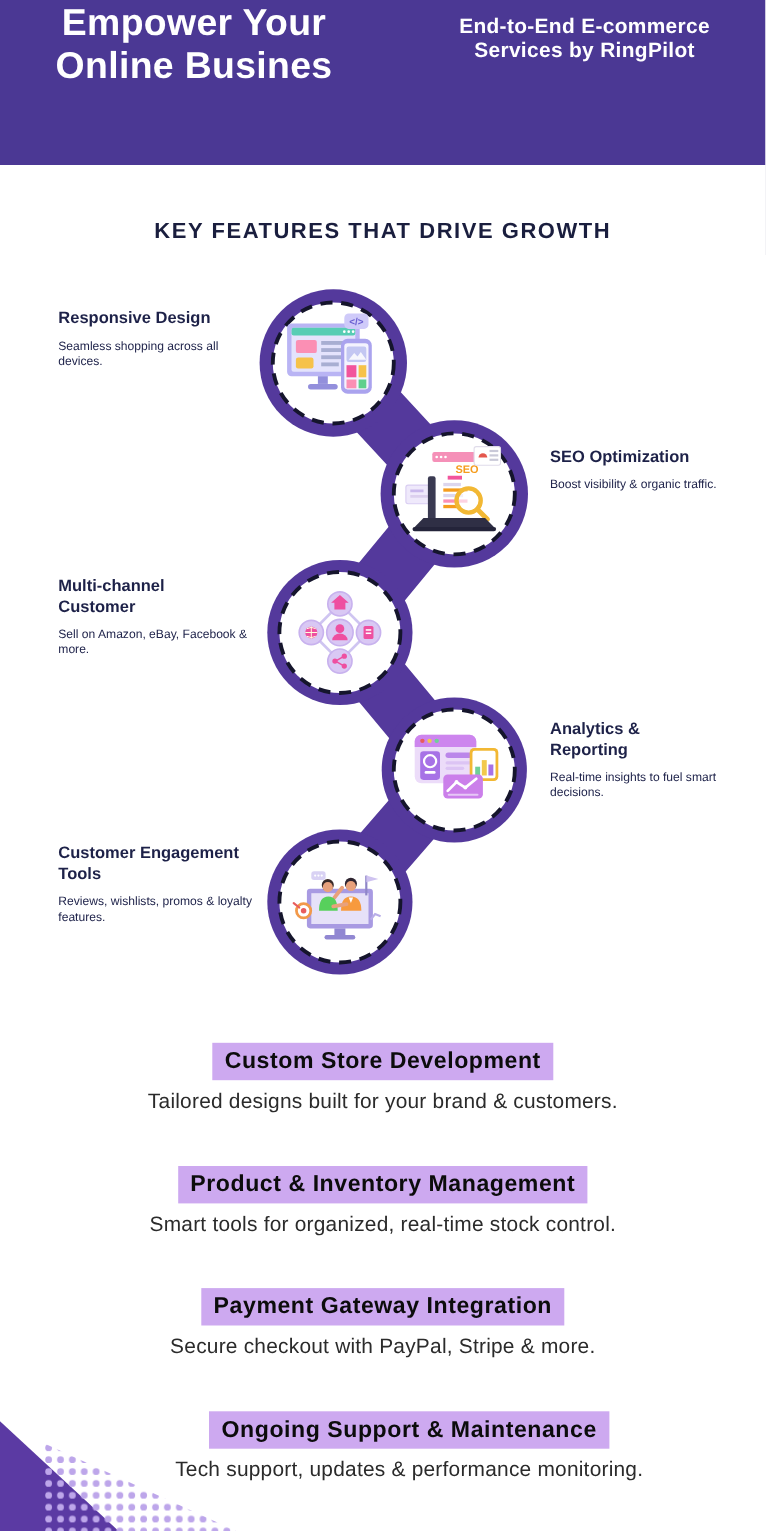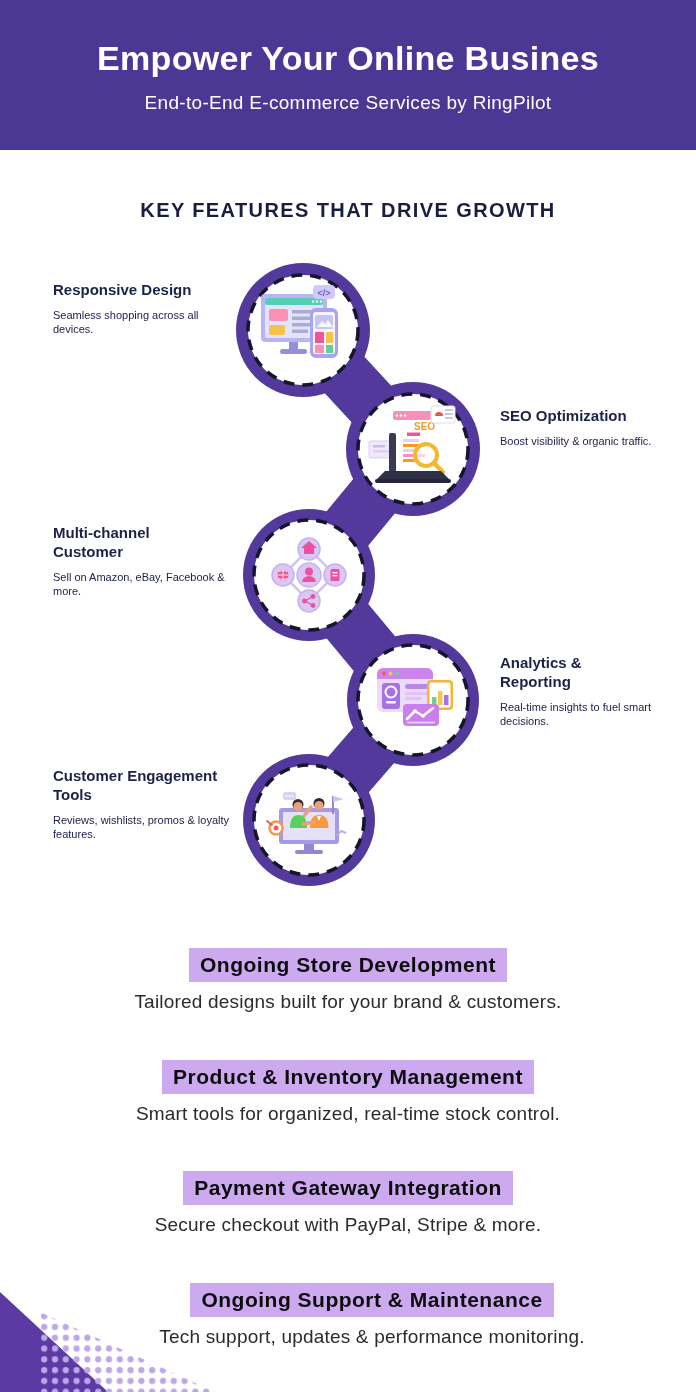--- a/index.html
+++ b/index.html
@@ -5,28 +5,28 @@
   html,body{margin:0;padding:0;background:#e9e9ee;}
   #canvas{
     position:relative;width:696px;height:1392px;margin:0 auto;
     background:#ffffff;overflow:hidden;
     font-family:"Liberation Sans", sans-serif;
   }
   
   .header{
     position:absolute;left:0;top:0;width:696px;height:150px;
     background:#4b3894;color:#fff;text-align:center;
-    display:flex;flex-direction:column;justify-content:center;gap:14px;
+    display:flex;flex-direction:row;justify-content:center;gap:14px;
     padding-top:2px;box-sizing:border-box;
   }
   .header h1{
     margin:0;font-size:34px;font-weight:800;letter-spacing:.3px;
   }
   .header .sub{
-    margin:0;font-size:19px;font-weight:400;letter-spacing:.3px;
+    margin:12px;font-size:19px;font-weight:700;letter-spacing:.3px;
   }
   
   .section-heading{
     position:absolute;left:0;top:199px;width:696px;text-align:center;
     font-size:20px;font-weight:800;letter-spacing:1.4px;color:#1a1e3e;
   }
   
   .deco{position:absolute;left:0;top:0;width:696px;height:1392px;}
   
   .icon-box{position:absolute;width:100px;height:100px;}
@@ -238,21 +238,21 @@
   <div class="feature f4">
     <p class="f-title">Analytics &amp; Reporting</p>
     <p class="f-desc">Real-time insights to fuel smart decisions.</p>
   </div>
   <div class="feature f5">
     <p class="f-title">Customer Engagement Tools</p>
     <p class="f-desc">Reviews, wishlists, promos &amp; loyalty features.</p>
   </div>
 
   <div class="service s1">
-    <span class="s-title">Ongoing Store Development</span>
+    <span class="s-title">Custom Store Development</span>
     <p class="s-desc">Tailored designs built for your brand &amp; customers.</p>
   </div>
   <div class="service s2">
     <span class="s-title">Product &amp; Inventory Management</span>
     <p class="s-desc">Smart tools for organized, real-time stock control.</p>
   </div>
   <div class="service s3">
     <span class="s-title">Payment Gateway Integration</span>
     <p class="s-desc">Secure checkout with PayPal, Stripe &amp; more.</p>
   </div>

